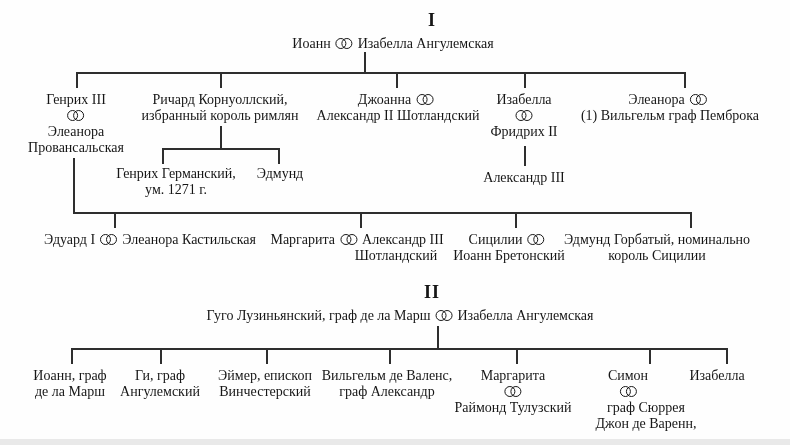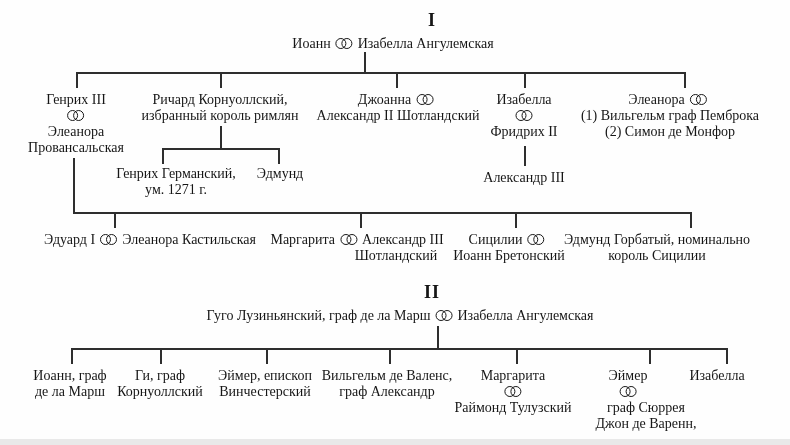--- a/index.html
+++ b/index.html
@@ -61,21 +61,20 @@
 
     <div class="lbl" style="left:524px;top:92px">
       <div>Изабелла</div>
       <div class="rings-line"><span class="rings"><i></i><i></i></span></div>
       <div>Фридрих II</div>
     </div>
 
     <div class="lbl" style="left:670px;top:92px">
       <div><span>Элеанора</span><span class="rings"><i></i><i></i></span></div>
       <div>(1) Вильгельм граф Пемброка</div>
-      <div>(2) Симон де Монфор</div>
     </div>
 
     <div class="vl" style="left:220px;top:126px;height:22px"></div>
     <div class="hl" style="left:162px;top:148px;width:116px"></div>
     <div class="vl" style="left:162px;top:148px;height:16px"></div>
     <div class="vl" style="left:278px;top:148px;height:16px"></div>
     <div class="lbl" style="left:176px;top:166px">
       <div>Генрих Германский,</div>
       <div>ум. 1271 г.</div>
     </div>
@@ -132,41 +131,41 @@
     <div class="vl" style="left:649px;top:348px;height:16px"></div>
     <div class="vl" style="left:726px;top:348px;height:16px"></div>
 
     <div class="lbl" style="left:70px;top:368px">
       <div>Иоанн, граф</div>
       <div>де ла Марш</div>
     </div>
 
     <div class="lbl" style="left:160px;top:368px">
       <div>Ги, граф</div>
-      <div>Корнуоллский</div>
+      <div>Ангулемский</div>
     </div>
 
     <div class="lbl" style="left:265px;top:368px">
       <div>Эймер, епископ</div>
       <div>Винчестерский</div>
     </div>
 
     <div class="lbl" style="left:387px;top:368px">
       <div>Вильгельм де Валенс,</div>
       <div>граф Александр</div>
     </div>
 
     <div class="lbl" style="left:513px;top:368px">
       <div>Маргарита</div>
       <div class="rings-line"><span class="rings"><i></i><i></i></span></div>
       <div>Раймонд Тулузский</div>
     </div>
 
     <div class="lbl" style="left:628px;top:368px">
-      <div>Эймер</div>
+      <div>Симон</div>
       <div class="rings-line"><span class="rings"><i></i><i></i></span></div>
     </div>
     <div class="lbl" style="left:646px;top:400px">
       <div>граф Сюррея</div>
       <div>Джон де Варенн,</div>
     </div>
 
     <div class="lbl" style="left:717px;top:368px">
       <div>Изабелла</div>
     </div>

